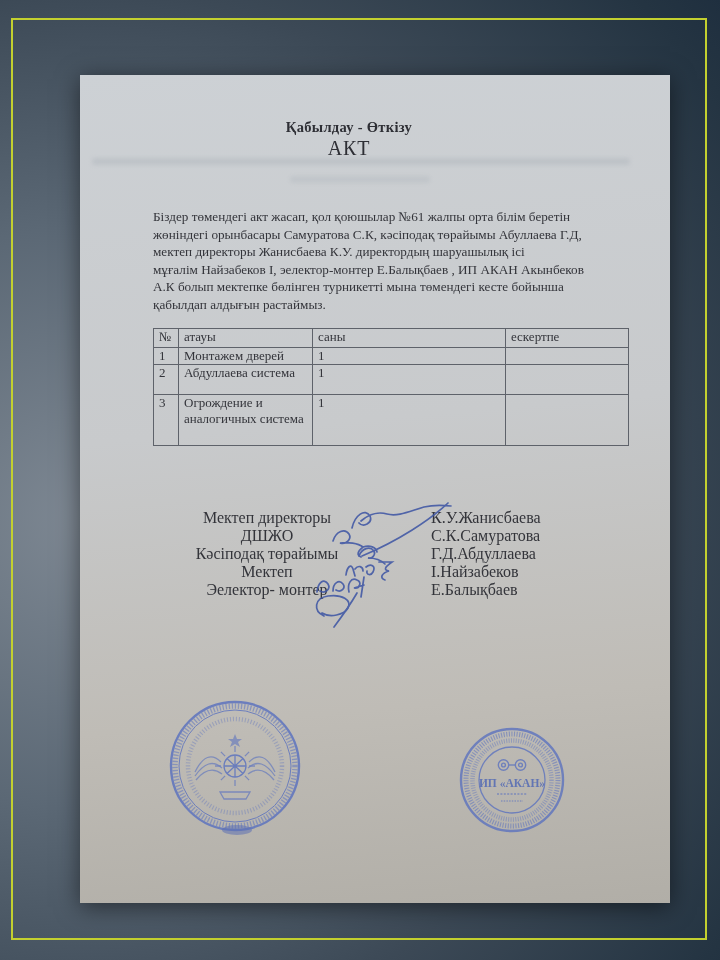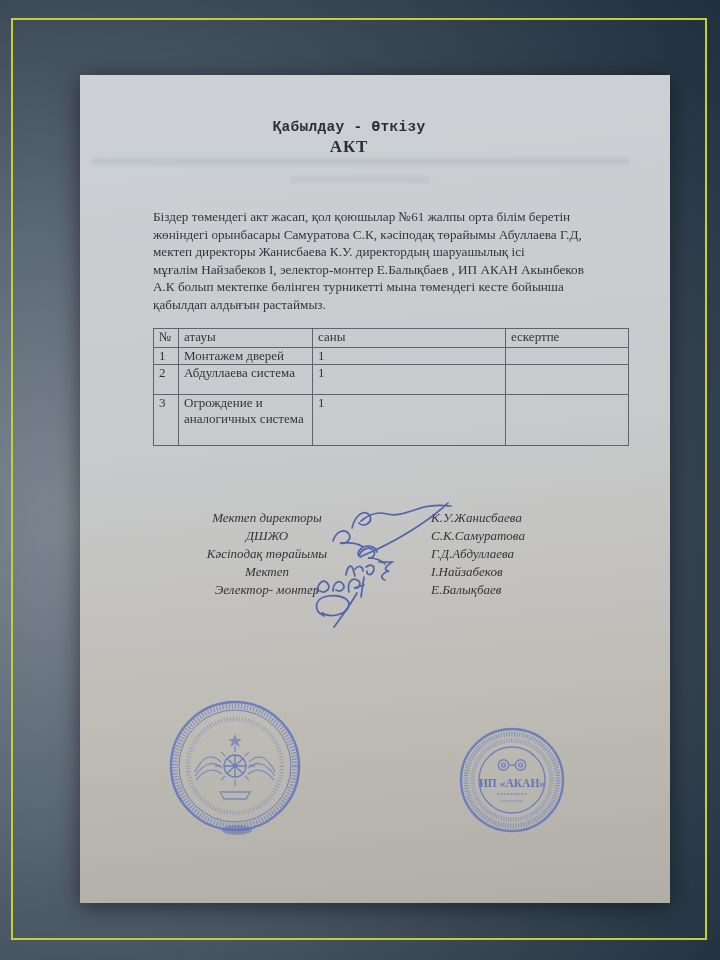--- a/index.html
+++ b/index.html
@@ -18,25 +18,25 @@
     border:2px solid #c3d02f;
   }
   .paper{
     position:absolute;left:80px;top:75px;width:590px;height:828px;
     background:linear-gradient(175deg,#cdd1d5 0%,#c8cacc 42%,#bfbcb6 75%,#b1aea7 100%);
     box-shadow:0 4px 22px rgba(0,0,0,0.5);
     color:#33343a;
   }
   .doc-title{
     position:absolute;top:44px;left:0;right:52px;text-align:center;
-    font-weight:bold;font-size:14.5px;letter-spacing:.3px;color:#2e2f35;font-family:Liberation Mono, monospace;
+    font-weight:bold;font-size:14.5px;letter-spacing:.3px;color:#2e2f35;
   }
   .doc-subtitle{
     position:absolute;top:62px;left:0;right:52px;text-align:center;
-    font-weight:bold;font-size:17px;letter-spacing:.8px;color:#2e2f35;
+    font-weight:normal;font-size:20px;letter-spacing:.8px;color:#2e2f35;
   }
   .bleed1{position:absolute;top:83px;left:12px;right:40px;height:7px;
     background:#8d97a2;opacity:.22;filter:blur(2.2px);border-radius:3px;}
   .bleed2{position:absolute;top:101px;left:210px;width:140px;height:7px;
     background:#8d97a2;opacity:.17;filter:blur(2.2px);border-radius:3px;}
   .para{
     position:absolute;top:133px;left:73px;width:482px;
     font-size:13.2px;line-height:17.6px;color:#33343a;
   }
   .para div{white-space:nowrap;font-family:Liberation Serif, serif;}
@@ -46,21 +46,21 @@
     table-layout:fixed;
   }
   table.doc-table td{
     border:1px solid #5e626a;vertical-align:top;padding:0 5px;line-height:15.5px;
   }
   tr.hrow td{height:18px;}
   tr.row1 td{height:16px;}
   tr.row2 td{height:29px;}
   tr.row3 td{height:50px;}
   .sig-intro{position:absolute;top:418px;left:73px;font-size:13.4px;color:#33343a;}
-  .sig-rows{position:absolute;top:434px;left:73px;width:478px;font-size:13px;color:#33343a;font-style:italic;}
+  .sig-rows{position:absolute;top:434px;left:73px;width:478px;font-size:16px;color:#33343a;}
   .sig-row{display:flex;height:18px;line-height:18px;}
   .sig-role{width:228px;text-align:center;}
   .sig-gap{width:50px;}
   .sig-name{flex:1;text-align:left;}
   svg.ink{position:absolute;left:0;top:0;width:590px;height:828px;pointer-events:none;}
   .stamp{position:absolute;filter:blur(0.45px);}
   .stamp-left{left:82px;top:618px;width:146px;height:150px;opacity:.82;}
   .stamp-right{left:377px;top:650px;width:110px;height:110px;opacity:.78;}
 </style>
 </head>

